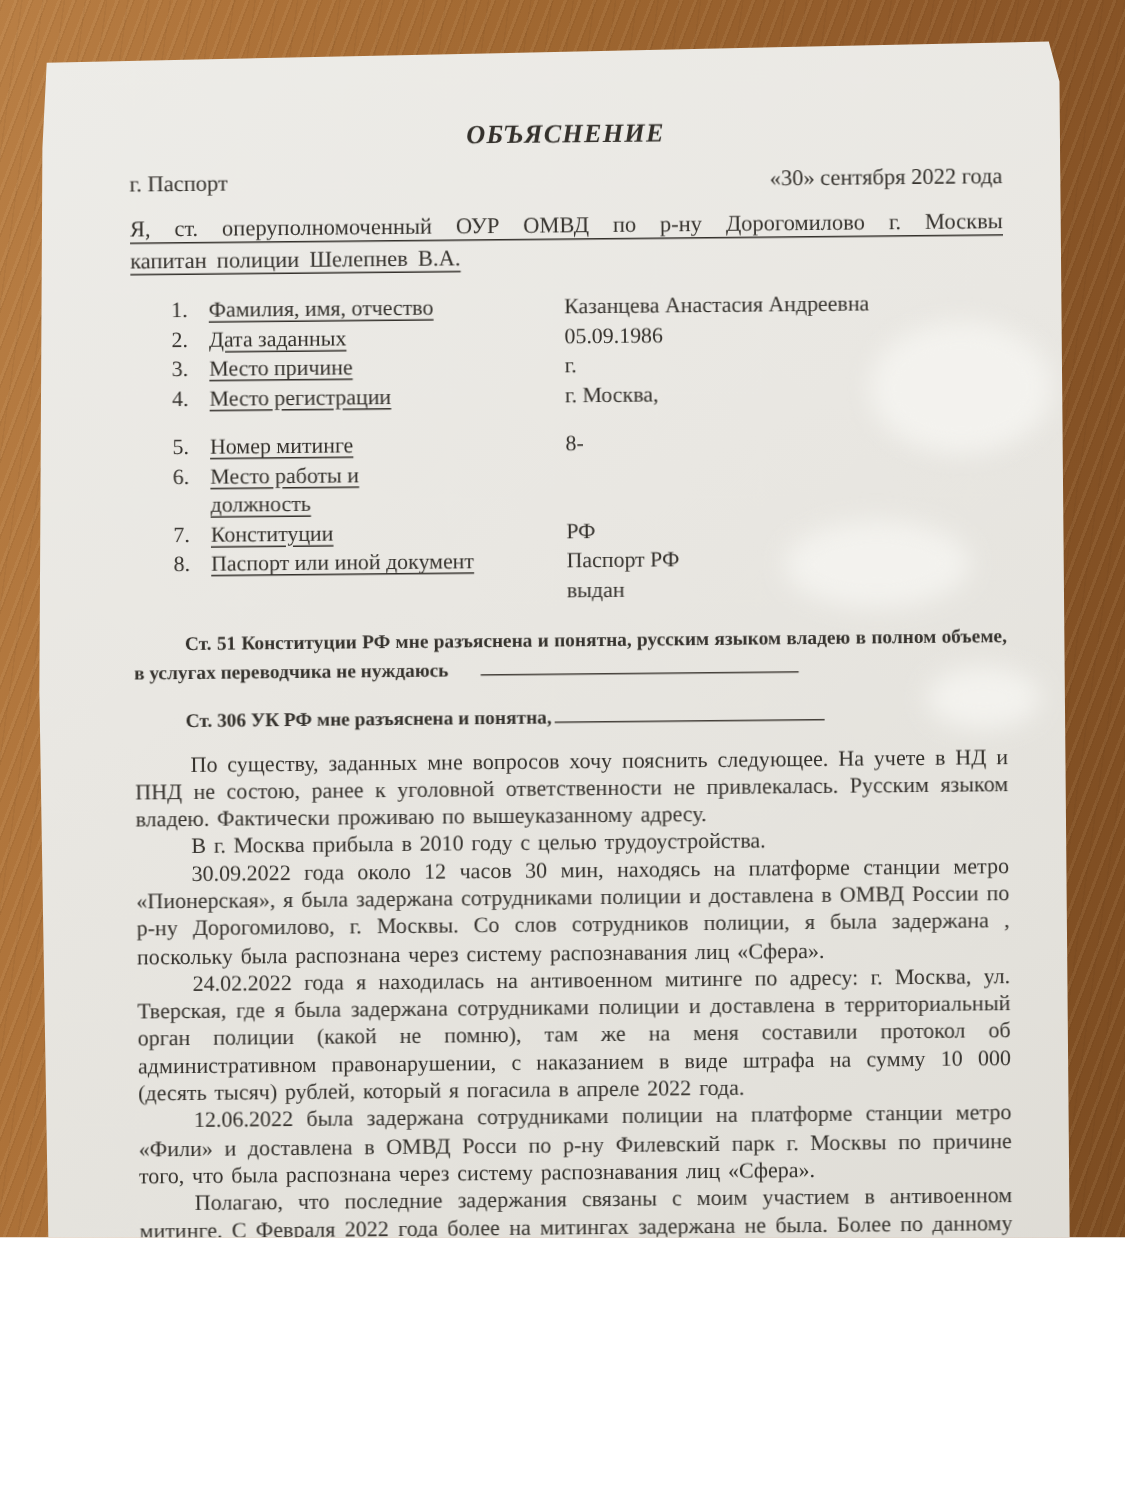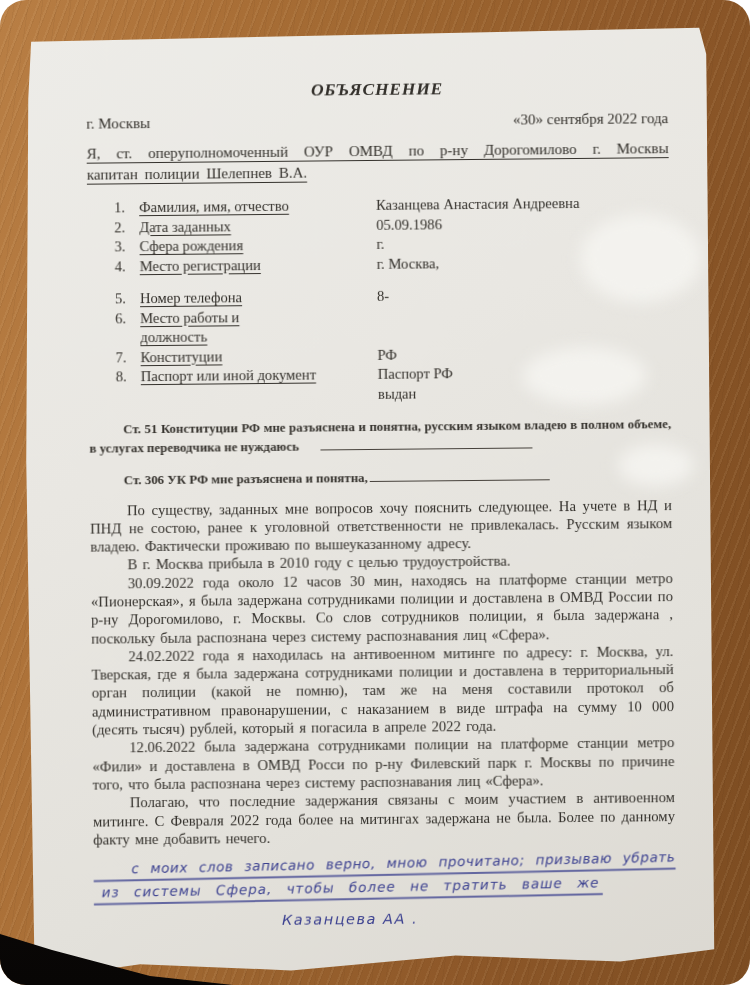--- a/index.html
+++ b/index.html
@@ -1,20 +1,19 @@
 <!DOCTYPE html>
 <html><head>
 <meta charset="utf-8">
 <style>
   html,body { margin:0; padding:0; }
   .photo {
-    position:relative; width:750px; height:985px; overflow:hidden;
+    position:relative; width:750px; height:825px; overflow:hidden;
     background: linear-gradient(102deg, #b97f45 0%, #ad7239 18%, #9e6630 42%, #8e5829 68%, #7c4c21 100%);
     font-family:"Liberation Serif", serif;
-    border-radius:26px;
   }
   .photo::before {
     content:""; position:absolute; inset:0; pointer-events:none;
     background:
       repeating-linear-gradient(111deg, rgba(255,228,185,0.07) 0 2px, rgba(80,45,15,0.07) 2px 3px, rgba(0,0,0,0) 3px 9px),
       repeating-linear-gradient(98deg, rgba(60,32,10,0.05) 0 1px, rgba(0,0,0,0) 1px 14px);
   }
   .paper {
     position:absolute; left:26px; top:29px; width:686px; height:953px;
     transform: rotate(-0.55deg);
@@ -73,21 +72,21 @@
 
   <div class="paper">
     <div class="blob b1"></div>
     <div class="blob b2"></div>
     <div class="blob b3"></div>
 
     <div class="content">
       <h1 class="title">ОБЪЯСНЕНИЕ</h1>
 
       <div class="meta">
-        <span>г. Москвы</span>
+        <span>г. Паспорт</span>
         <span>«30» сентября 2022 года</span>
       </div>
 
       <div class="officer">
         <div class="off1">Я, ст. оперуполномоченный ОУР ОМВД по р-ну Дорогомилово г. Москвы</div>
         <div class="off2">капитан полиции Шелепнев В.А.</div>
       </div>
 
       <div class="fields">
         <div class="frow">
@@ -95,31 +94,31 @@
           <span class="flbl"><span class="u">Фамилия, имя, отчество</span></span>
           <span class="fval">Казанцева Анастасия Андреевна</span>
         </div>
         <div class="frow">
           <span class="fnum">2.</span>
           <span class="flbl"><span class="u">Дата заданных</span></span>
           <span class="fval">05.09.1986</span>
         </div>
         <div class="frow">
           <span class="fnum">3.</span>
-          <span class="flbl"><span class="u">Сфера рождения</span></span>
+          <span class="flbl"><span class="u">Место причине</span></span>
           <span class="fval">г.</span>
         </div>
         <div class="frow">
           <span class="fnum">4.</span>
           <span class="flbl"><span class="u">Место регистрации</span></span>
           <span class="fval">г. Москва,</span>
         </div>
         <div class="frow gap">
           <span class="fnum">5.</span>
-          <span class="flbl"><span class="u">Номер телефона</span></span>
+          <span class="flbl"><span class="u">Номер митинге</span></span>
           <span class="fval">8-</span>
         </div>
         <div class="frow">
           <span class="fnum">6.</span>
           <span class="flbl">
             <span class="u blockline">Место работы и</span>
             <span class="u blockline">должность</span>
           </span>
           <span class="fval"></span>
         </div>

